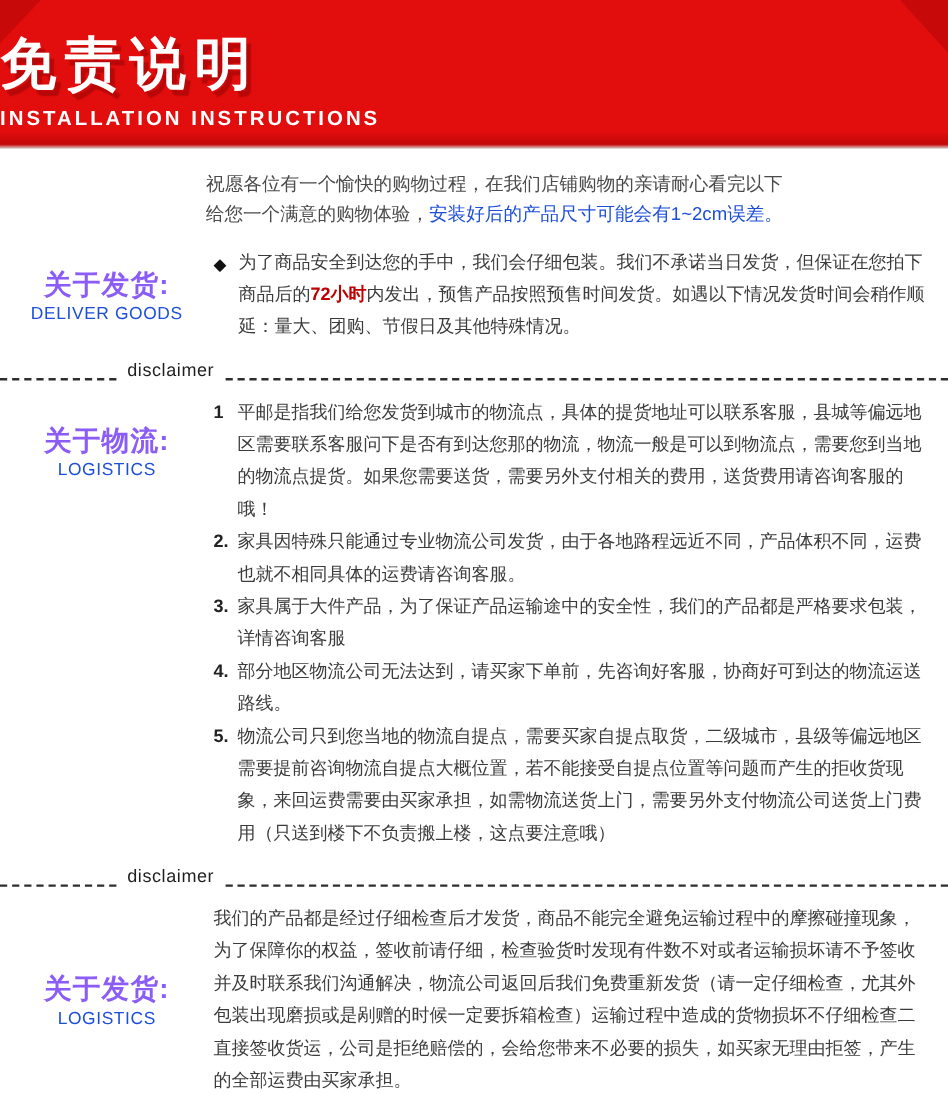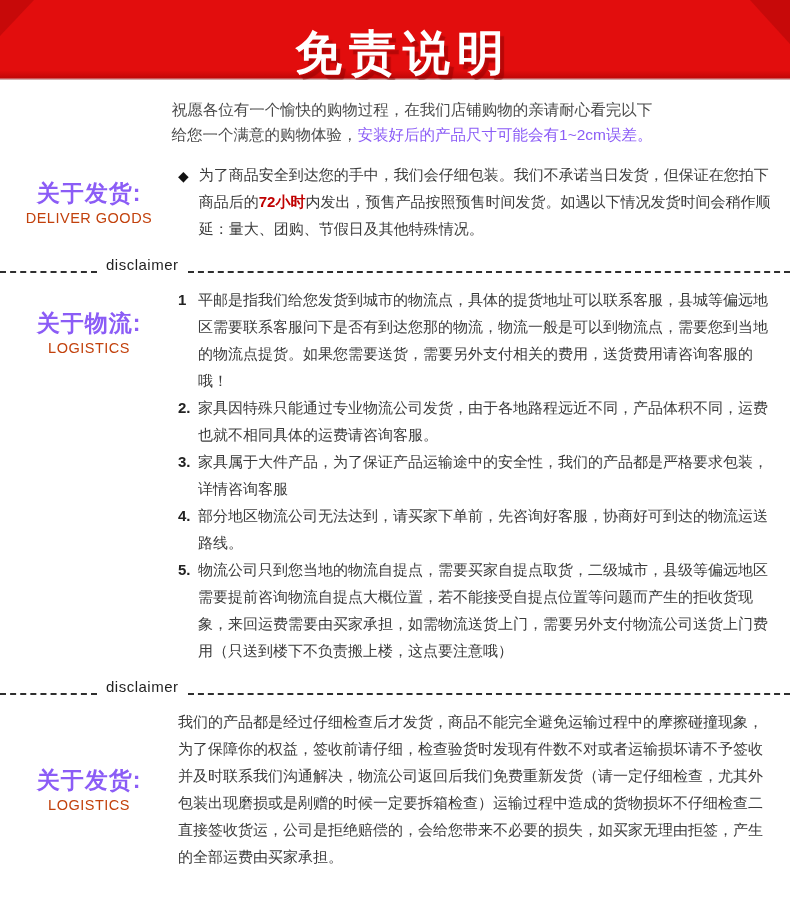--- a/index.html
+++ b/index.html
@@ -9,25 +9,23 @@
     height: 911px;
     margin: 0 auto;
     font-family: "Liberation Sans", "DejaVu Sans", sans-serif;
     color: #3a3a3a;
     overflow: hidden;
   }
 
   
   .header {
     position: relative;
-    height: 80px;
+    height: 124px;
     background: linear-gradient(180deg, #e20d0d 0%, #e20d0d 88%, #c40808 97%, #d9d9d9 100%);
-    text-align: center;
     overflow: hidden;
-    padding-left: 16px;
   }
   .header::before {
     content: "";
     position: absolute; left: 0; top: 0;
     border-top: 36px solid #b00707;
     border-right: 34px solid transparent;
     opacity: .55;
   }
   .header::after {
     content: "";
@@ -53,21 +51,21 @@
   }
 
   
   .intro {
     padding: 17px 70px 8px 104px;
     text-align: center;
     font-size: 15.5px;
     line-height: 1.62;
     color: #4a4a4a;
   }
-  .red-text { color: #8b5cf6; }
+  .red-text { color: #1d4ed8; }
 
   
   .section {
     display: flex;
     align-items: center;
     padding: 6px 0;
   }
   .section.top-align { align-items: flex-start; }
   .section.top-align .section-label { padding-top: 22px; }
   .section-label {
@@ -76,21 +74,21 @@
     text-align: center;
   }
   .section-title {
     font-size: 23px;
     font-weight: bold;
     color: #8b5cf6;
     letter-spacing: 1px;
   }
   .section-subtitle {
     font-size: 14.5px;
-    color: #c2410c;
+    color: #1d4ed8;
     letter-spacing: .5px;
     margin-top: 1px;
   }
   .section-body {
     flex: 1;
     padding-right: 16px;
     font-size: 15px;
     line-height: 1.8;
     color: #3b3b3b;
   }

